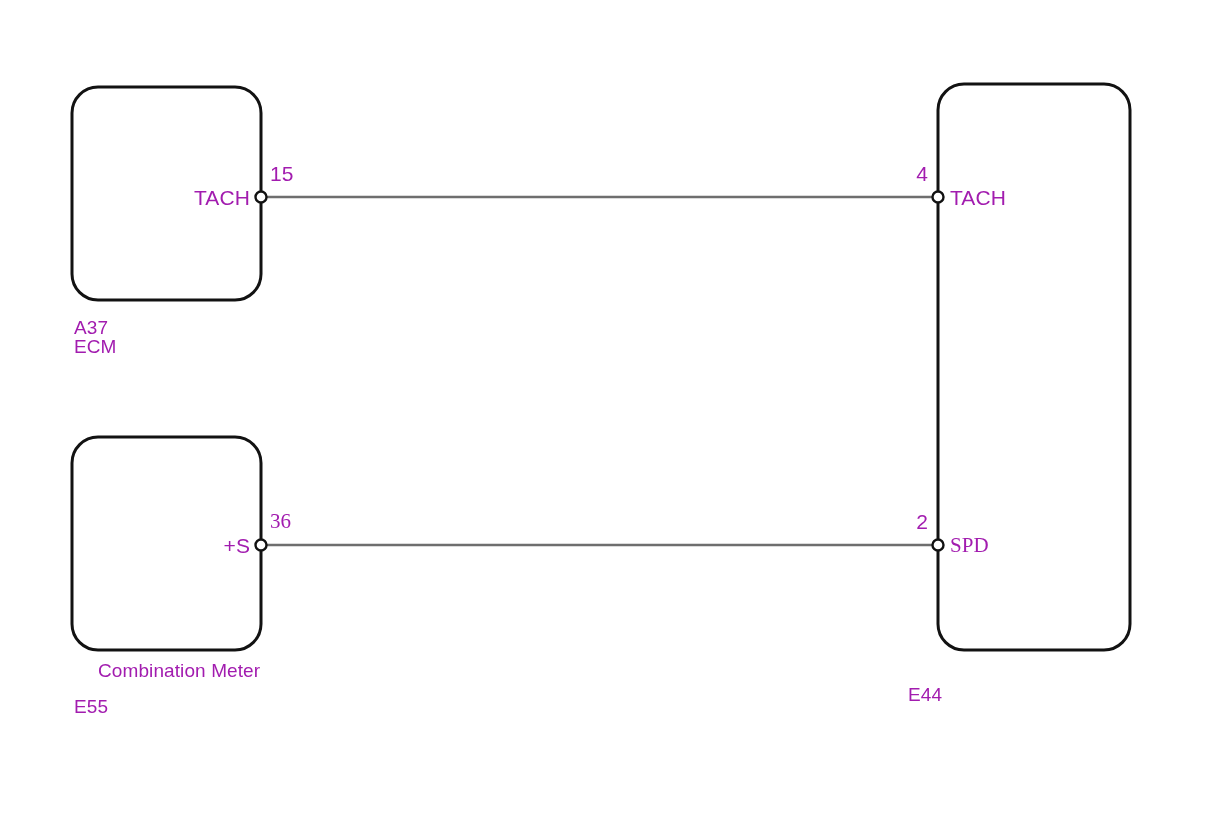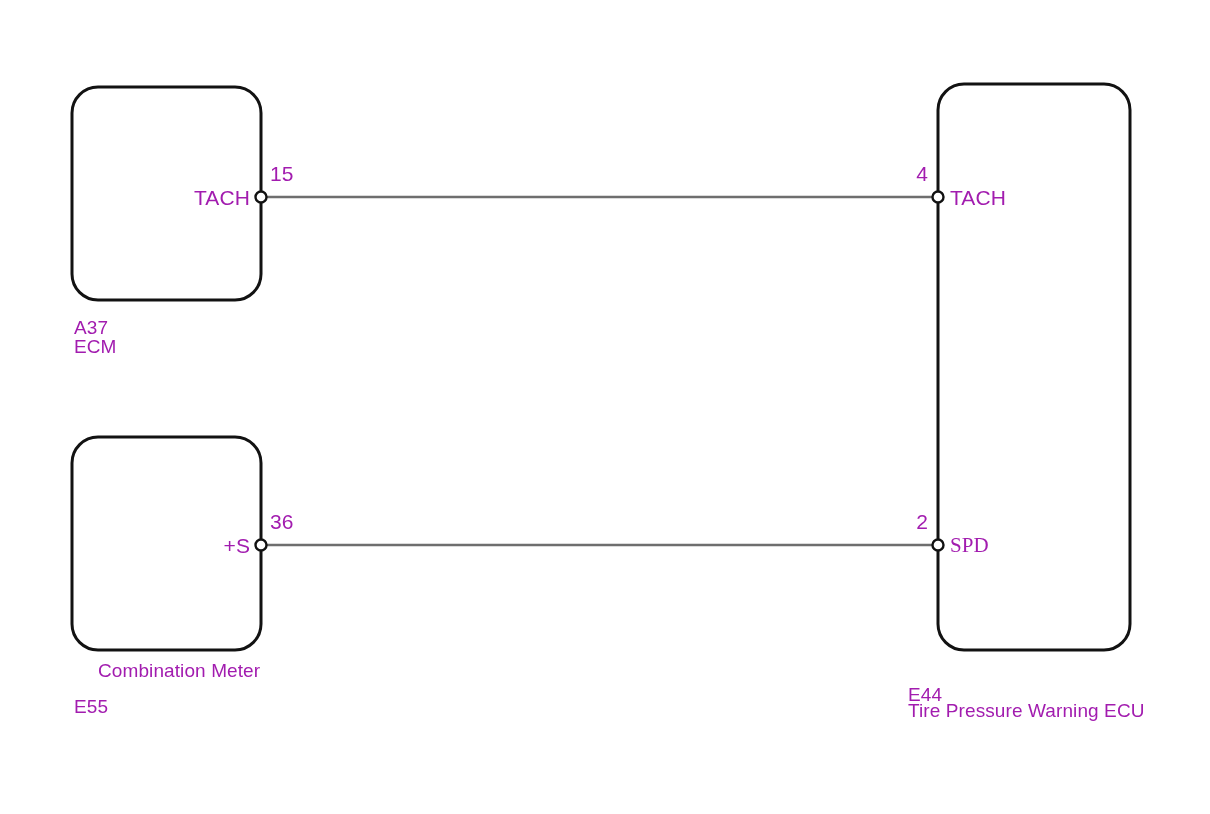--- a/index.html
+++ b/index.html
@@ -91,31 +91,30 @@
   <div class="txt right-align" style="left:70px; top:187px; width:180px;">TACH</div>
 
   <div class="txt pin-num" style="left:270px; top:163px;">15</div>
 
   <div class="txt comp-id" style="left:74px; top:317px;">A37</div>
 
   <div class="txt comp-name" style="left:74px; top:336px;">ECM</div>
 
   <div class="txt right-align" style="left:70px; top:535px; width:180px;">+S</div>
 
-  <div class="txt pin-num" style="left:270px; top:511px;">36</div>
+  <div class="txt pin-num" style="left:270px; top:511px;font-family:Liberation Serif, serif;">36</div>
 
   <div class="txt comp-id" style="left:74px; top:696px;">E55</div>
 
   <div class="txt comp-name" style="left:74px; top:660px;margin-left:24px;">Combination Meter</div>
 
   <div class="txt" style="left:950px; top:187px;">TACH</div>
 
   <div class="txt pin-num right-align" style="left:850px; top:163px; width:78px;">4</div>
 
   <div class="txt" style="left:950px; top:535px;font-family:Liberation Serif, serif;">SPD</div>
 
   <div class="txt pin-num right-align" style="left:850px; top:511px; width:78px;">2</div>
 
   <div class="txt comp-id" style="left:908px; top:684px;">E44</div>
 
-  <div class="txt comp-name" style="left:908px; top:700px;">Tire Pressure Warning ECU</div>
 
 </div>
 
 </body></html>

